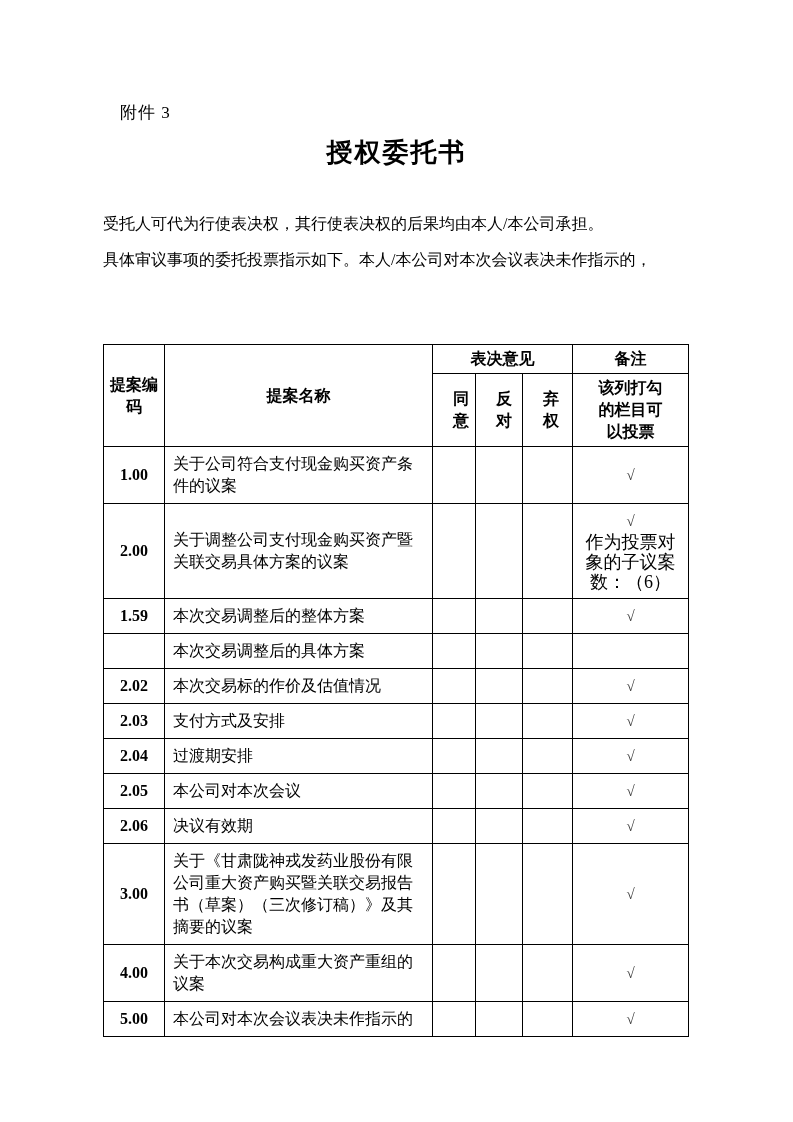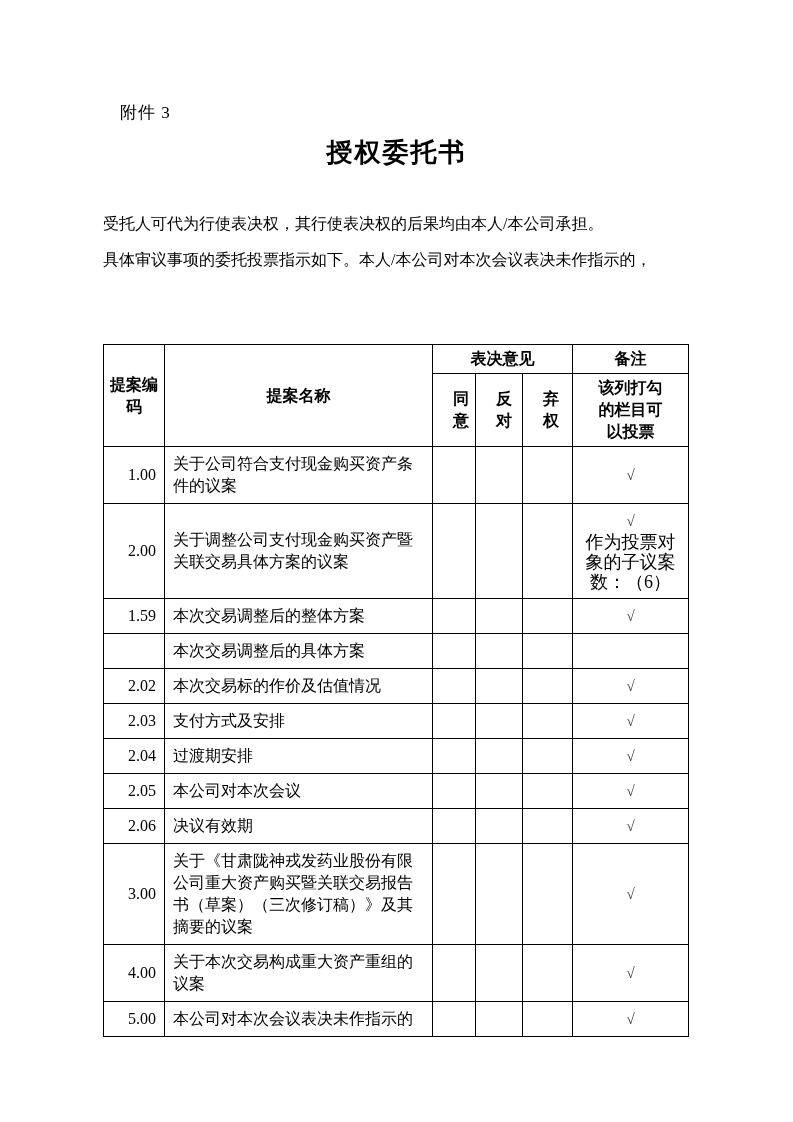--- a/index.html
+++ b/index.html
@@ -36,21 +36,21 @@
     border:1px solid #000;
     padding:6px 8px;
     line-height:22px;
     vertical-align:middle;
     word-break:break-all;
   }
   table.proxy thead th{
     text-align:center;font-weight:bold;padding:3px 20px;
   }
   th.remark-sub{line-height:21px;padding:2px 4px;}
-  td.code{text-align:right;padding:6px 2px;}
+  td.code{text-align:center;padding:6px 2px;font-weight:bold;}
   td.name{text-align:left;}
   td.vote{padding:6px 2px;}
   td.remark{text-align:center;padding:5px 4px;}
   .check{font-size:15px;color:#3a3a3a;line-height:22px;}
   .remark-note{font-size:18px;line-height:20px;}
 </style>
 </head>
 <body>
 
 <div class="attachment">附件 3</div>

